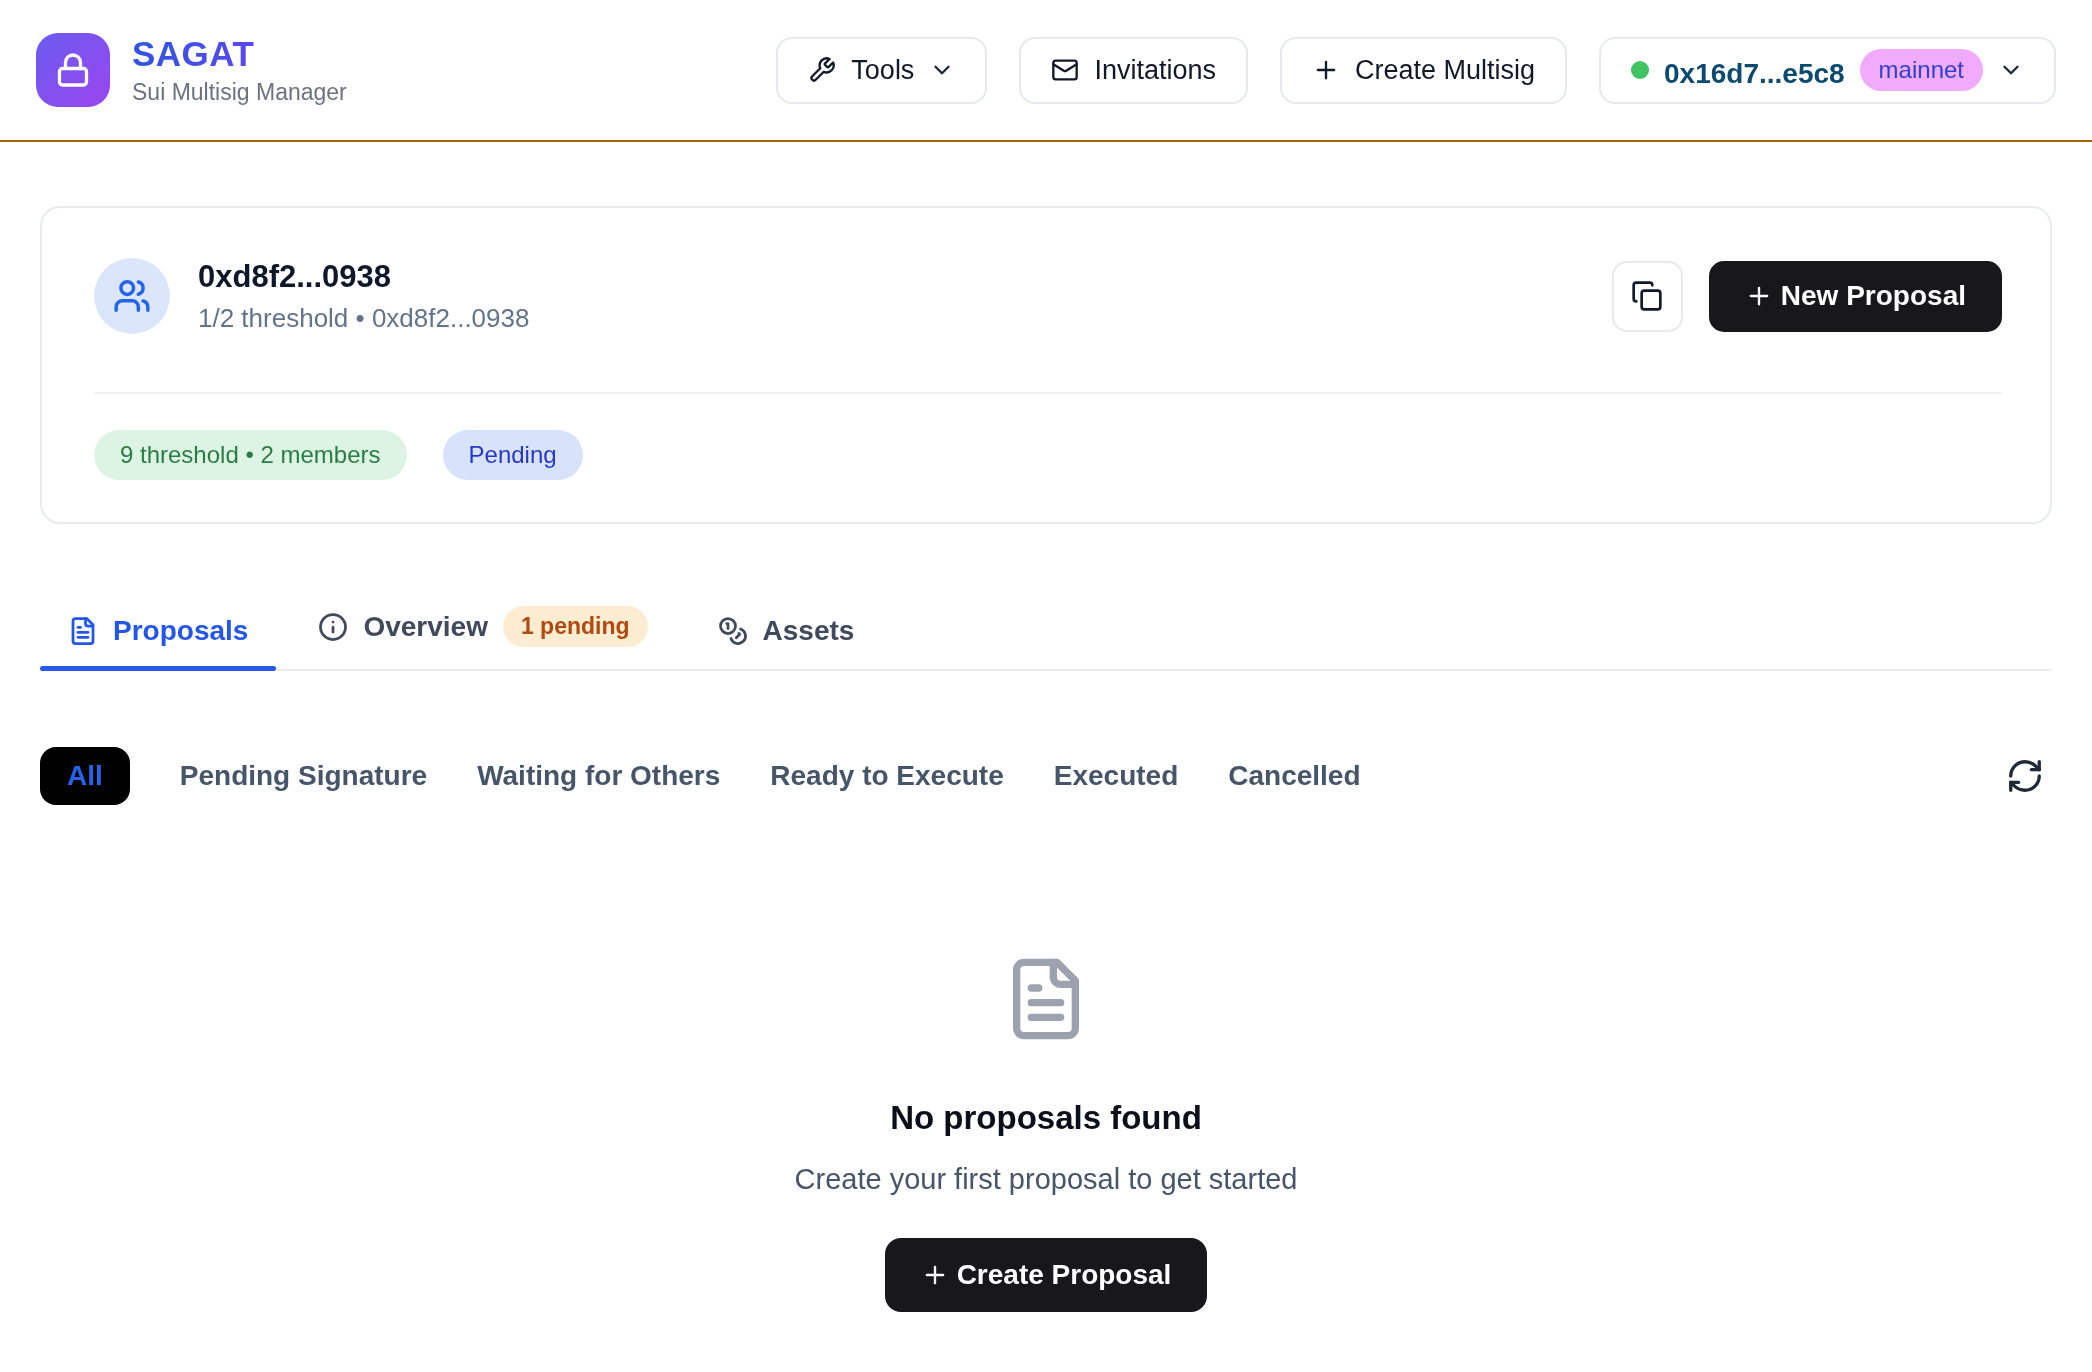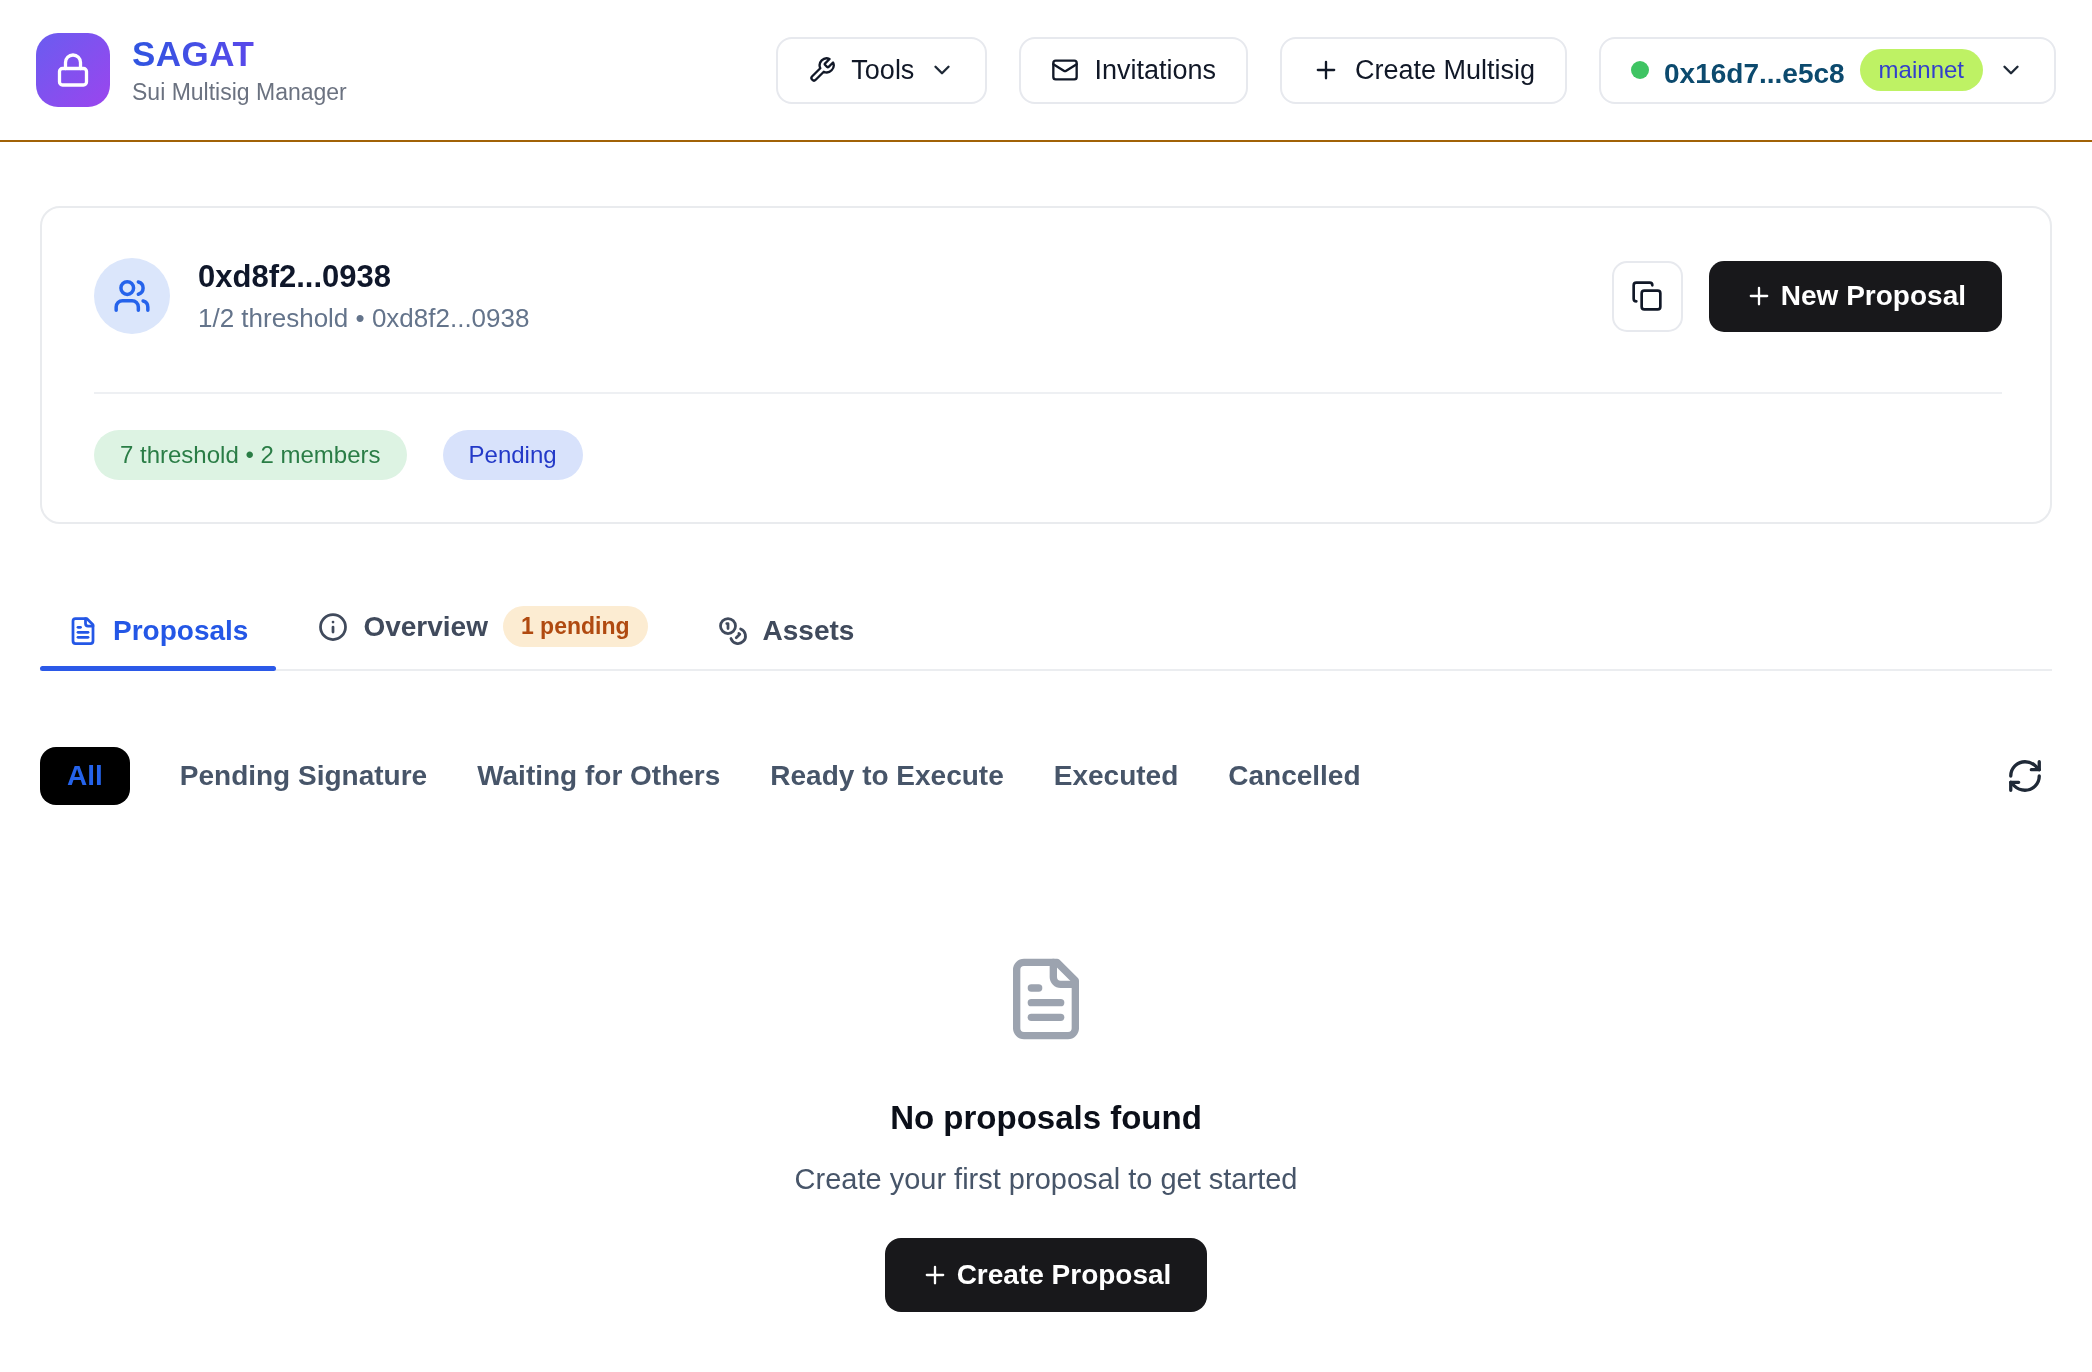--- a/index.html
+++ b/index.html
@@ -42,21 +42,21 @@
     height: 67px; display: flex; align-items: center; gap: 15px;
     padding: 0 30px; background: #fff;
     border: 2px solid #e7e9ee; border-radius: 16px;
     font-size: 27px; font-weight: 500; color: #111827; cursor: pointer;
     font-family: inherit;
   }
   .hbtn .chev { color: #1f2937; }
   .dot { width: 18px; height: 18px; border-radius: 50%; background: #3fc463; }
   .wallet-address { font-size: 28px; font-weight: 700; color: #0c4a6e; margin-top: 8px; }
   .net-badge {
-    background: #bef264; color: #3240cc;
+    background: #f0abfc; color: #3240cc;
     border-radius: 999px; padding: 7px 19px;
     font-size: 24px; font-weight: 500;
   }
 
   
   .main { padding: 0 40px; }
 
   .multisig-card {
     margin-top: 64px;
     border: 2px solid #e9ebee; border-radius: 20px;
@@ -250,21 +250,21 @@
               </svg>
           </span>
           <span>New Proposal</span>
         </button>
       </div>
     </div>
 
     <div class="card-divider"></div>
 
     <div class="badge-row">
-      <span class="pill pill-green">7 threshold • 2 members</span>
+      <span class="pill pill-green">9 threshold • 2 members</span>
       <span class="pill pill-blue">Pending</span>
     </div>
   </section>
 
   <nav class="tabs">
     <button class="tab active">
       <span>
         <svg width="30" height="30" viewBox="0 0 24 24" fill="none" stroke="currentColor" stroke-width="2.2" stroke-linecap="round" stroke-linejoin="round">
             <path d="M15 2H6a2 2 0 0 0-2 2v16a2 2 0 0 0 2 2h12a2 2 0 0 0 2-2V7Z"></path>
             <path d="M14 2v4a2 2 0 0 0 2 2h4"></path>

